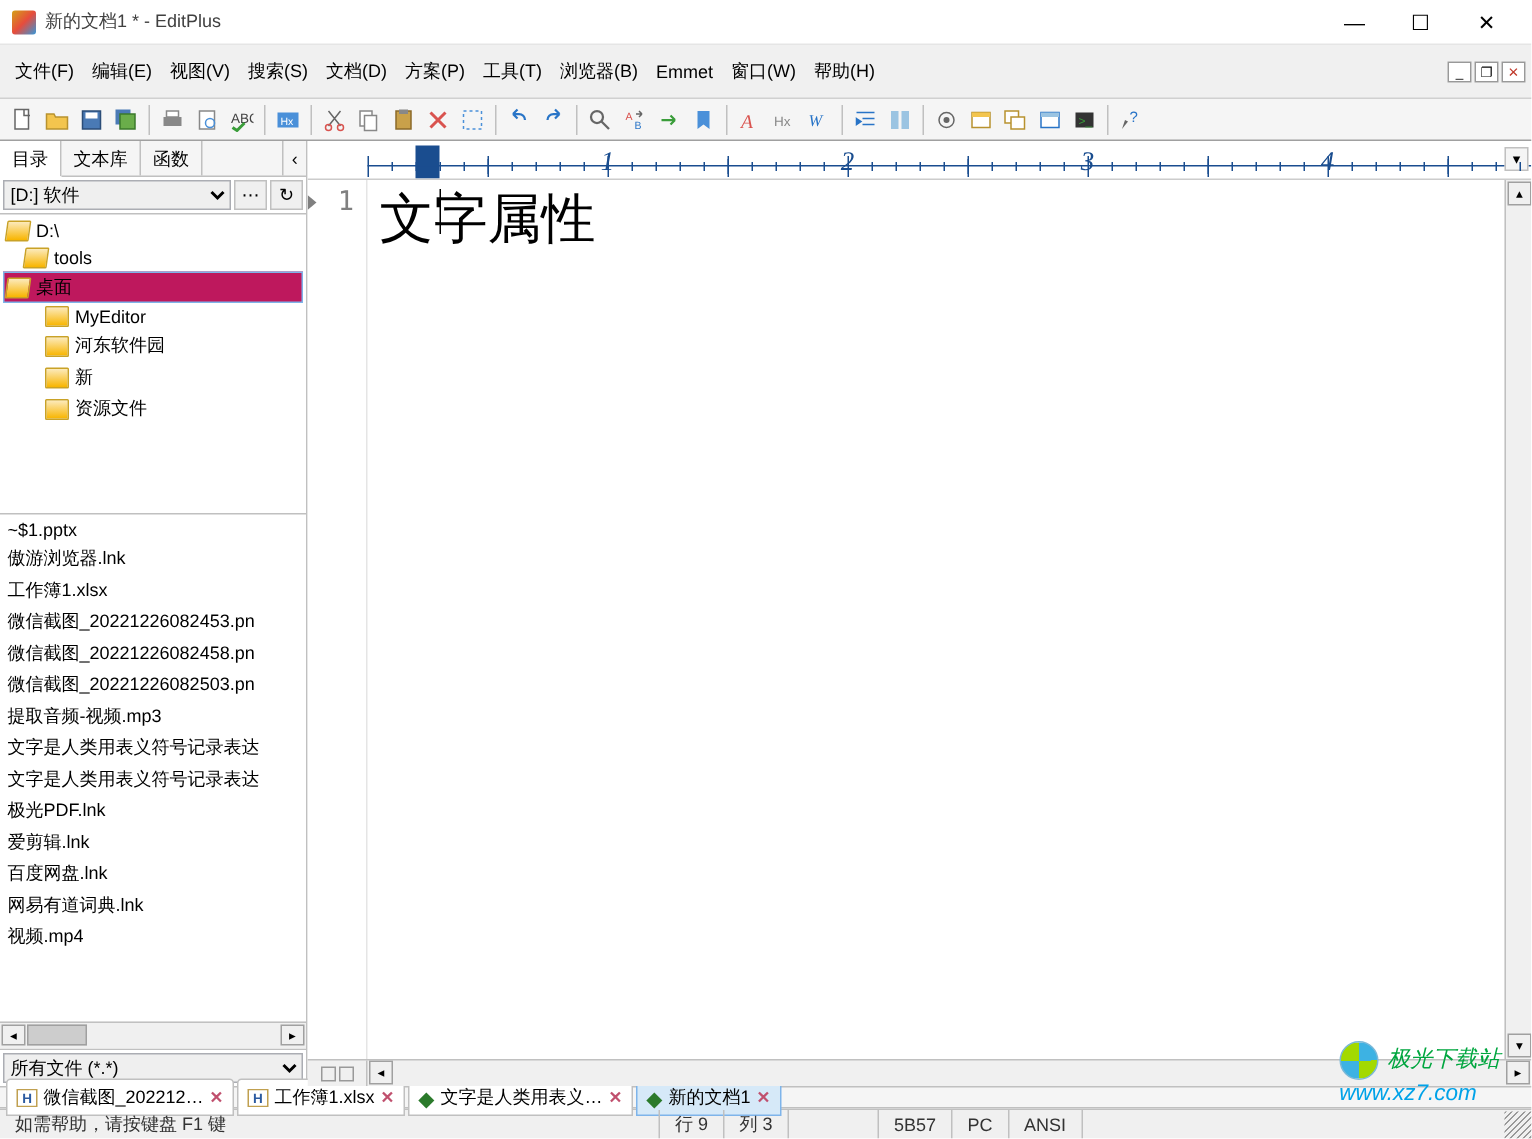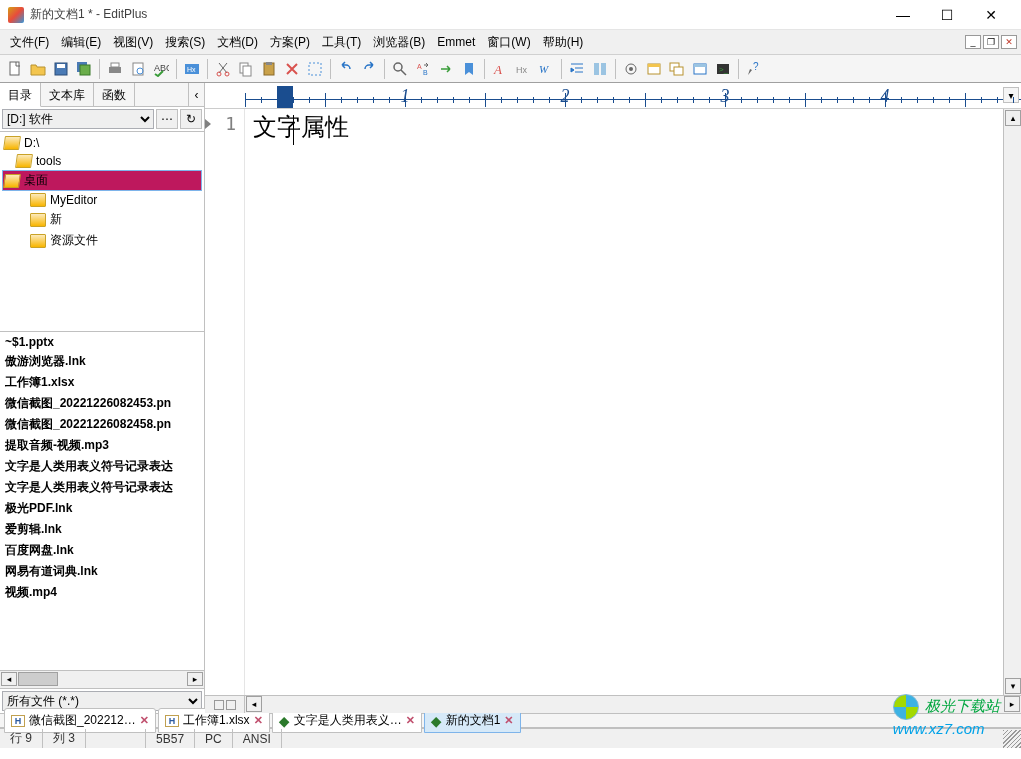--- a/index.html
+++ b/index.html
@@ -6,21 +6,21 @@
 body { font-family: "Microsoft YaHei", "Segoe UI", Tahoma, sans-serif; font-size: 12px; background: #fff; width: 1021px; height: 759px; overflow: hidden; position: relative; color: #000; }
 
 
 .titlebar { display: flex; align-items: center; height: 30px; background: #fff; border-bottom: 1px solid #e5e5e5; padding: 0 8px; }
 .titlebar .app-icon { width: 16px; height: 16px; background: linear-gradient(135deg,#d4a017 0%,#e74c3c 50%,#3498db 100%); border-radius: 2px; margin-right: 6px; }
 .titlebar .title { flex: 1; font-size: 12px; color: #404040; }
 .titlebar .win-btns { display: flex; }
 .titlebar .win-btn { width: 44px; height: 30px; display: flex; align-items: center; justify-content: center; font-size: 14px; color: #000; cursor: pointer; }
 
 
-.menubar { display: flex; align-items: center; height: 25px; background: #f0f0f0; border-bottom: 1px solid #d0d0d0; padding: 3px 4px; }
+.menubar { display: flex; align-items: center; height: 36px; background: #f0f0f0; border-bottom: 1px solid #d0d0d0; padding: 3px 4px; }
 .menubar .menu-item { padding: 2px 6px; cursor: pointer; font-size: 12px; }
 .menubar .spacer { flex: 1; }
 .menubar .mini-btn { width: 16px; height: 14px; border: 1px solid #999; margin-left: 2px; display: flex; align-items: center; justify-content: center; font-size: 9px; cursor: pointer; background:#fff; }
 
 
 .toolbar { display: flex; align-items: center; height: 28px; background: #f5f5f5; border-bottom: 1px solid #a0a0a0; padding: 2px 4px; gap: 1px; }
 .toolbar .tbtn { width: 22px; height: 22px; display: flex; align-items: center; justify-content: center; cursor: pointer; border: 1px solid transparent; border-radius:2px; }
 .toolbar .sep { width: 1px; height: 20px; background: #c0c0c0; margin: 0 3px; }
 .toolbar svg { width: 16px; height: 16px; }
 
@@ -37,21 +37,21 @@
 
 .tree { flex: 0 0 200px; overflow-y: auto; border-bottom: 1px solid #c0c0c0; padding: 2px; }
 .tree-item { display: flex; align-items: center; padding: 2px 2px; cursor: pointer; white-space:nowrap; }
 .tree-item.selected { background: #be185d; border:1px solid #7eb4ea; padding:1px 1px; }
 .tree-item .fold-icon { width: 16px; height: 14px; margin-right: 4px; display:inline-block; }
 .indent1 { padding-left: 14px; }
 .indent2 { padding-left: 28px; }
 .fold-closed { background: linear-gradient(#fceabb,#f8b500); border:1px solid #c9a227; border-radius:1px; position:relative;}
 .fold-open { background: linear-gradient(#fceabb,#f8b500); border:1px solid #c9a227; border-radius:1px; transform:skewX(-8deg);}
 
-.filelist { flex: 1; overflow: auto; padding:1px;font-weight:bold; }
+.filelist { flex: 1; overflow: auto; padding:1px; }
 .file-item { padding: 2px 4px; cursor: pointer; white-space:nowrap; overflow:hidden; text-overflow:ellipsis; }
 
 .filter-row { border-top:1px solid #c0c0c0; padding:2px; }
 .filter-row select { width:100%; border:1px solid #abadb3; height:20px; font-size:12px; }
 
 .hscroll { height:18px; border-top:1px solid #c0c0c0; background:#f0f0f0; position:relative;}
 .hscroll .thumb{ position:absolute; left:18px; top:1px; height:14px; width:40px; background:#cdcdcd; border:1px solid #a0a0a0;}
 .hscroll .arr{ position:absolute; top:1px; width:16px; height:14px; background:#f0f0f0; border:1px solid #a0a0a0; display:flex; align-items:center; justify-content:center; font-size:9px;}
 .hscroll .arr.l{left:1px;} .hscroll .arr.r{right:1px;}
 
@@ -62,21 +62,21 @@
 .ruler .mark { position: absolute; bottom: 0; width: 1px; background: #1a4d8f; }
 .ruler .minor { height:6px; bottom:5px;}
 .ruler .major-cross { height:14px; bottom:1px;}
 .ruler .num { position: absolute; bottom: 1px; font-size: 18px; color: #1a4d8f; font-style: italic; font-family: "Times New Roman", serif; transform:translateX(-50%);}
 .ruler .caret-block { position:absolute; left:72px; bottom:0; width:16px; height:22px; background:#1a4d8f;}
 .ruler .scroll-arr { position:absolute; right:2px; top:4px; width:16px; height:16px; border:1px solid #c0c0c0; display:flex; align-items:center; justify-content:center; background:#f5f5f5; font-size:10px;}
 
 .code-area { flex: 1; display: flex; overflow: hidden; background:#fff;}
 .gutter { width: 40px; text-align: right; padding: 4px 8px 0 0; color: #808080; font-size: 18px; font-family: Consolas, monospace; border-right: 1px solid #e5e5e5; position:relative;}
 .gutter .line-arrow{ position:absolute; left:0; top:10px; width:0;height:0;border-top:5px solid transparent;border-bottom:5px solid transparent;border-left:6px solid #808080;}
-.textpane { flex: 1; padding: 2px 8px; font-size: 24px; font-family: Liberation Sans, sans-serif; position: relative; }
+.textpane { flex: 1; padding: 2px 8px; font-size: 36px; font-family: Liberation Sans, sans-serif; position: relative; }
 .textpane .caret { position: absolute; width: 1px; height: 30px; background: #000; left: 48px; top: 6px; animation: blink 1s steps(1) infinite; }
 @keyframes blink { 50% { opacity:0;} }
 
 .vscroll { width: 18px; background: #f0f0f0; border-left: 1px solid #c0c0c0; position:relative;}
 .ehscroll { height:18px; background:#f0f0f0; border-top:1px solid #c0c0c0; display:flex; }
 .ehscroll .pad{width:40px; border-right:1px solid #c0c0c0; display:flex; align-items:center; justify-content:center; gap:2px;}
 .ehscroll .track{flex:1; position:relative;}
 .ehscroll .arr, .vscroll .arr{ width:16px; height:16px; border:1px solid #a0a0a0; background:#f0f0f0; display:flex; align-items:center; justify-content:center; font-size:9px; position:absolute;}
 
 
@@ -340,33 +340,38 @@
         <div class="tree-item indent2 selected">
           <span class="fold-icon fold-open"></span>
           <span>桌面</span>
         </div>
         <div class="tree-item indent2">
           <span class="fold-icon fold-closed"></span>
           <span>MyEditor</span>
         </div>
         <div class="tree-item indent2">
           <span class="fold-icon fold-closed"></span>
+          <span>河东软件园</span>
+        </div>
+        <div class="tree-item indent2">
+          <span class="fold-icon fold-closed"></span>
           <span>新</span>
         </div>
         <div class="tree-item indent2">
           <span class="fold-icon fold-closed"></span>
           <span>资源文件</span>
         </div>
       </div>
     <div class="filelist" id="filelist">
         <div class="file-item">~$1.pptx</div>
         <div class="file-item">傲游浏览器.lnk</div>
         <div class="file-item">工作簿1.xlsx</div>
         <div class="file-item">微信截图_20221226082453.pn</div>
         <div class="file-item">微信截图_20221226082458.pn</div>
+        <div class="file-item">微信截图_20221226082503.pn</div>
         <div class="file-item">提取音频-视频.mp3</div>
         <div class="file-item">文字是人类用表义符号记录表达</div>
         <div class="file-item">文字是人类用表义符号记录表达</div>
         <div class="file-item">极光PDF.lnk</div>
         <div class="file-item">爱剪辑.lnk</div>
         <div class="file-item">百度网盘.lnk</div>
         <div class="file-item">网易有道词典.lnk</div>
         <div class="file-item">视频.mp4</div>
       </div>
     <div class="hscroll">
@@ -487,20 +492,21 @@
       <span class="x">✕</span>
     </div>
     <div class="doctab active">
       <span class="dot">◆</span>
       <span>新的文档1</span>
       <span class="x">✕</span>
     </div>
   </div>
 
 <div class="statusbar">
+  <div class="cell first">如需帮助，请按键盘 F1 键</div>
   <div class="cell">行 9</div>
   <div class="cell">列 3</div>
   <div class="cell" style="width:60px;"></div>
   <div class="cell">5B57</div>
   <div class="cell">PC</div>
   <div class="cell">ANSI</div>
   <div class="grip"></div>
 </div>
 
 <div class="watermark">

